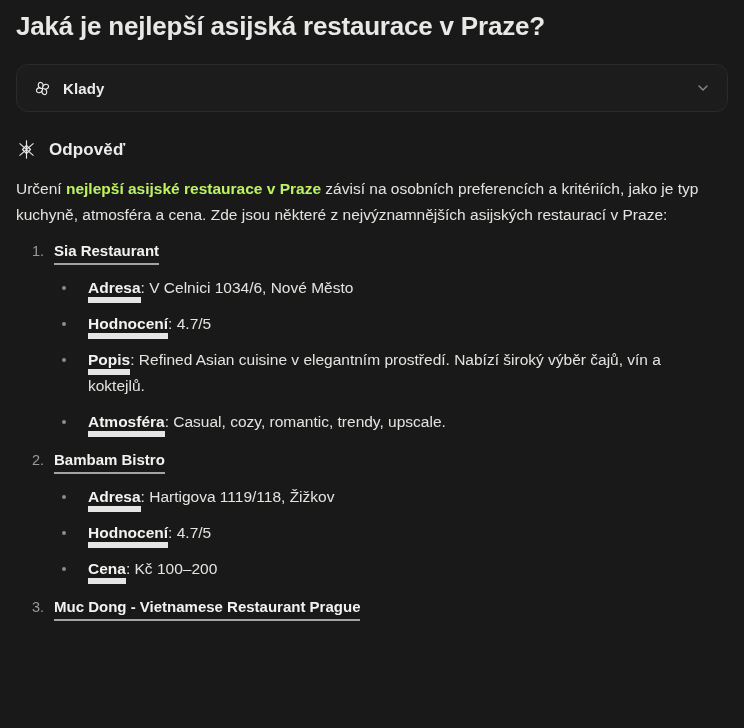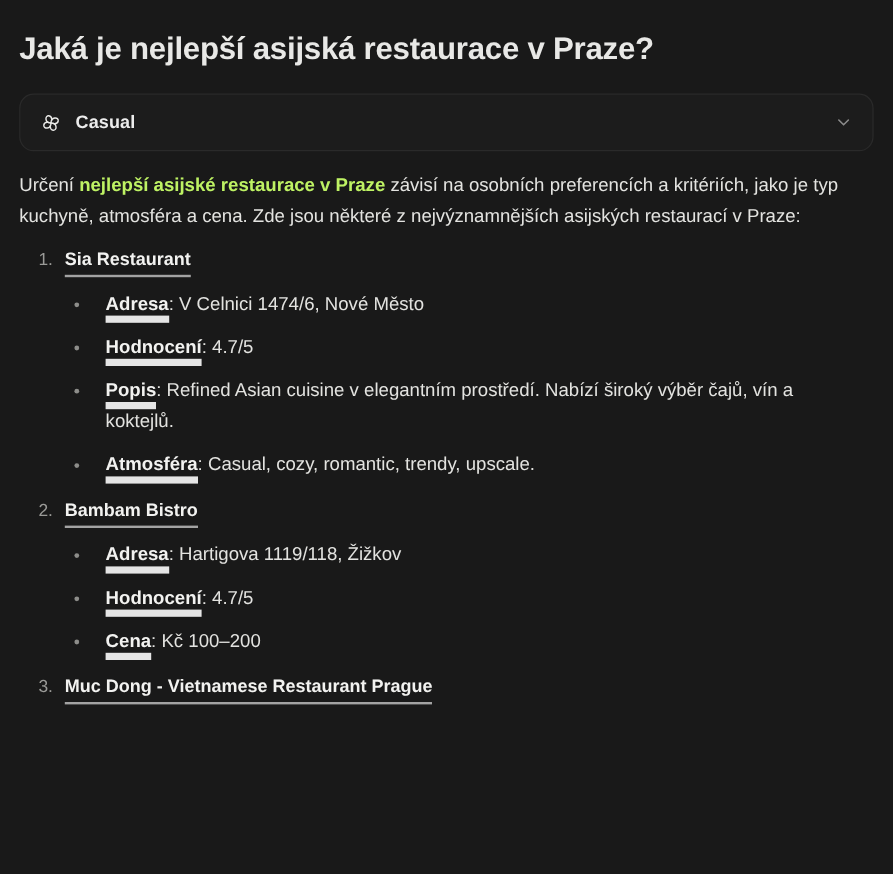--- a/index.html
+++ b/index.html
@@ -13,21 +13,21 @@
     overflow: hidden;
     font-family: "Liberation Sans", sans-serif;
     color: #ececec;
     -webkit-font-smoothing: antialiased;
   }
 
   .page {
     width: 744px;
     height: 728px;
     box-sizing: border-box;
-    padding: 16px 16px;
+    padding: 2px 16px;
     position: relative;
   }
 
   
   .page-title {
     font-size: 26px;
     line-height: 32px;
     font-weight: 700;
     color: #e8e8e6;
     letter-spacing: -0.2px;
@@ -181,35 +181,46 @@
   <div class="collapsible">
     <div class="collapsible-left">
       <span class="brand-icon">
         <svg viewBox="0 0 24 24" width="19" height="19" fill="none" stroke="currentColor" stroke-width="1.5" stroke-linecap="round" stroke-linejoin="round">
           <path d="M12 12c0-3 1.5-5 4-5.3 2.2-.3 3.8 1.2 3.6 3.1-.2 1.8-1.9 2.9-4.2 3.2"></path>
           <path d="M12 12c3 0 5 1.5 5.3 4 .3 2.2-1.2 3.8-3.1 3.6-1.8-.2-2.9-1.9-3.2-4.2"></path>
           <path d="M12 12c0 3-1.5 5-4 5.3-2.2.3-3.8-1.2-3.6-3.1.2-1.8 1.9-2.9 4.2-3.2"></path>
           <path d="M12 12c-3 0-5-1.5-5.3-4-.3-2.2 1.2-3.8 3.1-3.6 1.8.2 2.9 1.9 3.2 4.2"></path>
         </svg>
       </span>
-      <span class="collapsible-label">Casual</span>
+      <span class="collapsible-label">Klady</span>
     </div>
     <span class="chevron">
       <svg viewBox="0 0 24 24" width="16" height="16" fill="none" stroke="currentColor" stroke-width="2" stroke-linecap="round" stroke-linejoin="round">
         <polyline points="6 9 12 15 18 9"></polyline>
       </svg>
     </span>
   </div>
 
+  <div class="answer-heading">
+    <span class="answer-icon">
+      <svg viewBox="0 0 24 24" width="21" height="21" fill="none" stroke="currentColor" stroke-width="1.3" stroke-linejoin="round">
+        <path d="M12 1.5 L12 22.5"></path>
+        <path d="M4 5 L20 19"></path>
+        <path d="M20 5 L4 19"></path>
+        <path d="M12 7.4 L16.6 12 L12 16.6 L7.4 12 Z"></path>
+      </svg>
+    </span>
+    <span class="answer-title">Odpověď</span>
+  </div>
 
   <p class="intro"><span>Určení </span><b>nejlepší asijské restaurace v Praze</b><span> závisí na osobních preferencích a kritériích, jako je typ kuchyně, atmosféra a cena. Zde jsou některé z nejvýznamnějších asijských restaurací v Praze:</span></p>
 
   <ol class="rest-list">
       <li><span class="rest-name">Sia Restaurant</span><ul class="detail-list">
-          <li><span class="detail-key">Adresa</span><span>: </span><span>V Celnici 1474/6, Nové Město</span></li>
+          <li><span class="detail-key">Adresa</span><span>: </span><span>V Celnici 1034/6, Nové Město</span></li>
           <li><span class="detail-key">Hodnocení</span><span>: </span><span>4.7/5</span></li>
           <li><span class="detail-key">Popis</span><span>: </span><span>Refined Asian cuisine v elegantním prostředí. Nabízí široký výběr čajů, vín a koktejlů.</span></li>
           <li><span class="detail-key">Atmosféra</span><span>: </span><span>Casual, cozy, romantic, trendy, upscale.</span></li>
         </ul></li>
       <li><span class="rest-name">Bambam Bistro</span><ul class="detail-list">
           <li><span class="detail-key">Adresa</span><span>: </span><span>Hartigova 1119/118, Žižkov</span></li>
           <li><span class="detail-key">Hodnocení</span><span>: </span><span>4.7/5</span></li>
           <li><span class="detail-key">Cena</span><span>: </span><span>Kč 100–200</span></li>
         </ul></li>
       <li><span class="rest-name">Muc Dong - Vietnamese Restaurant Prague</span></li>

